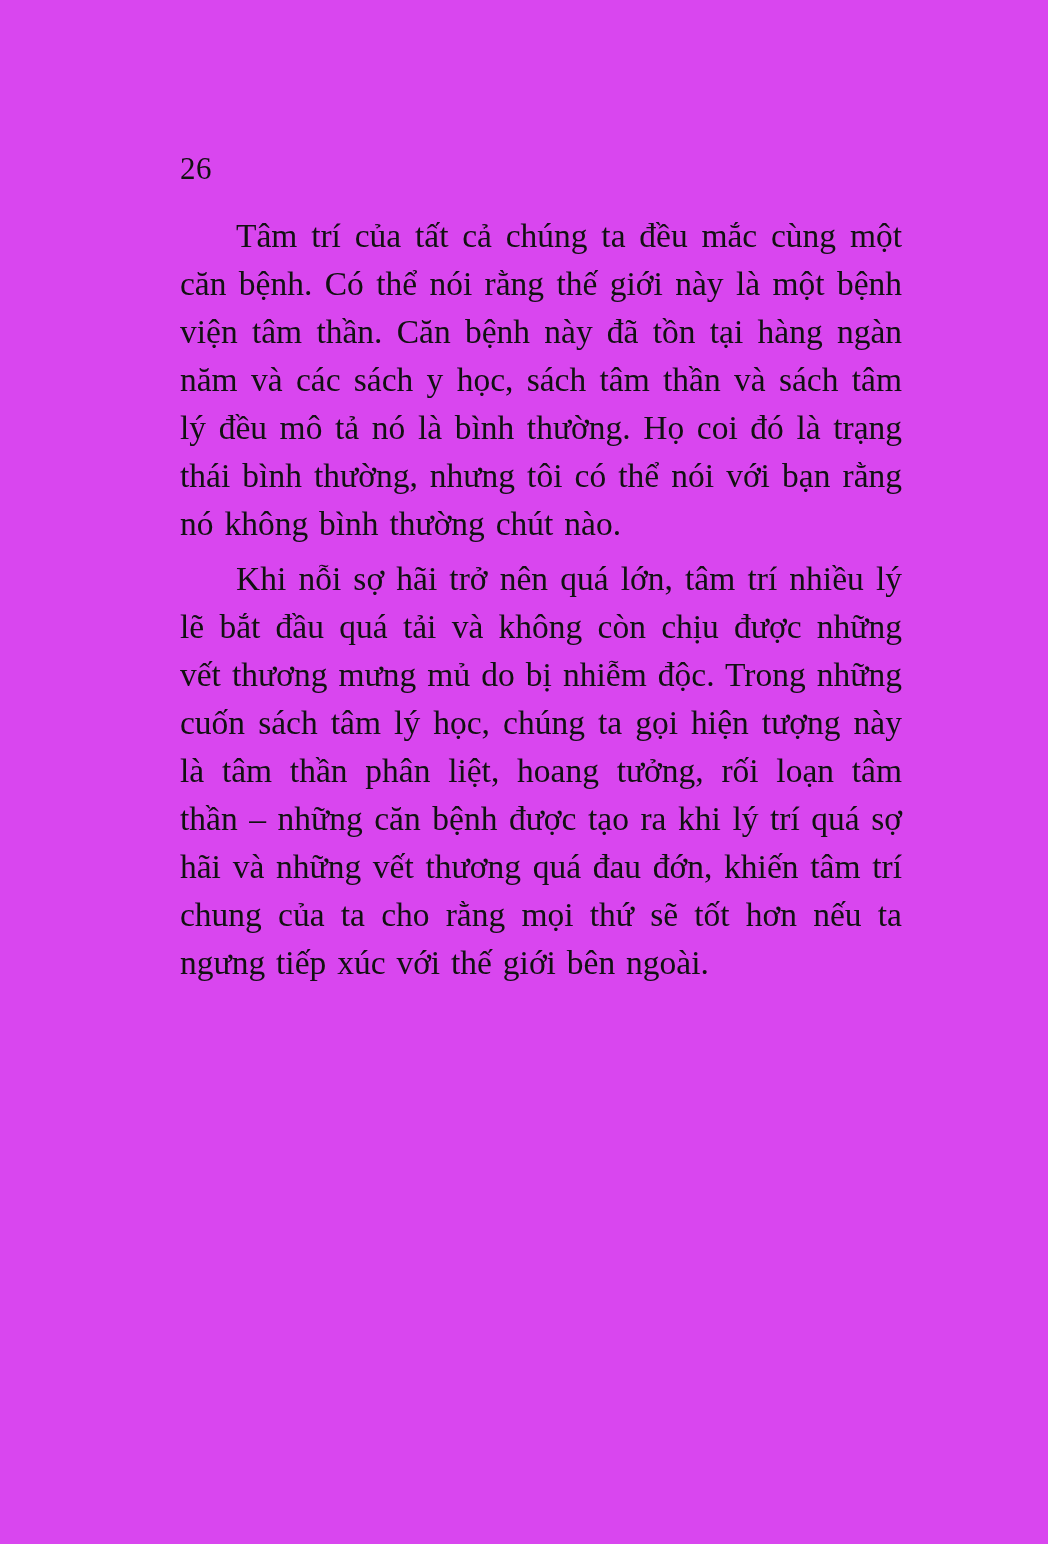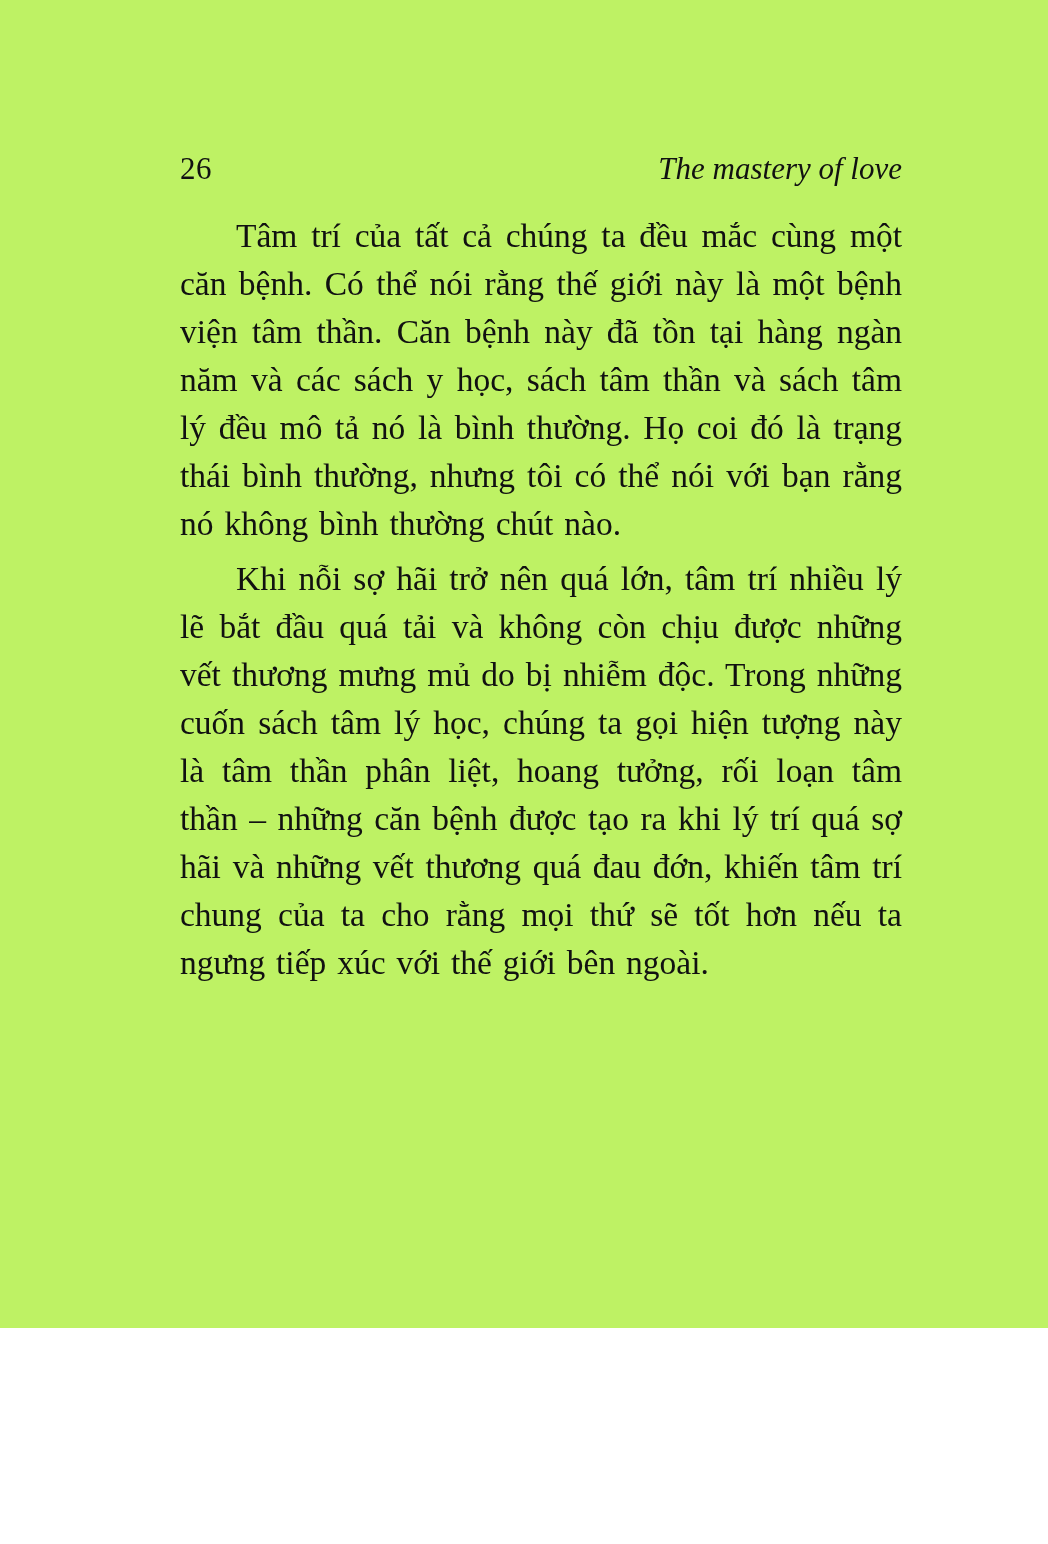--- a/index.html
+++ b/index.html
@@ -3,22 +3,22 @@
 <meta charset="utf-8">
 <style>
   html, body {
     margin: 0;
     padding: 0;
     background: #ffffff;
   }
   .page {
     position: relative;
     width: 1048px;
-    height: 1328px;
-    background: #bef264;
+    height: 1544px;
+    background: #d946ef;
     color: #111111;
     font-family: "Liberation Serif", "DejaVu Serif", serif;
     overflow: hidden;
   }
   .running-header {
     position: absolute;
     top: 150px;
     left: 180px;
     width: 722px;
     display: flex;
@@ -55,21 +55,20 @@
     text-indent: 56px;
   }
 </style>
 </head>
 <body>
 
 <div class="page">
 
   <div class="running-header">
     <span class="page-number">26</span>
-    <span class="running-title">The mastery of love</span>
   </div>
 
   <div class="body-text">
     <p class="indent">Tâm trí của tất cả chúng ta đều mắc cùng một căn bệnh. Có thể nói rằng thế giới này là một bệnh viện tâm thần. Căn bệnh này đã tồn tại hàng ngàn năm và các sách y học, sách tâm thần và sách tâm lý đều mô tả nó là bình thường. Họ coi đó là trạng thái bình thường, nhưng tôi có thể nói với bạn rằng nó không bình thường chút nào.</p>
     <p class="indent">Khi nỗi sợ hãi trở nên quá lớn, tâm trí nhiều lý lẽ bắt đầu quá tải và không còn chịu được những vết thương mưng mủ do bị nhiễm độc. Trong những cuốn sách tâm lý học, chúng ta gọi hiện tượng này là tâm thần phân liệt, hoang tưởng, rối loạn tâm thần – những căn bệnh được tạo ra khi lý trí quá sợ hãi và những vết thương quá đau đớn, khiến tâm trí chung của ta cho rằng mọi thứ sẽ tốt hơn nếu ta ngưng tiếp xúc với thế giới bên ngoài.</p>
   </div>
 
 </div>
 
 </body></html>

